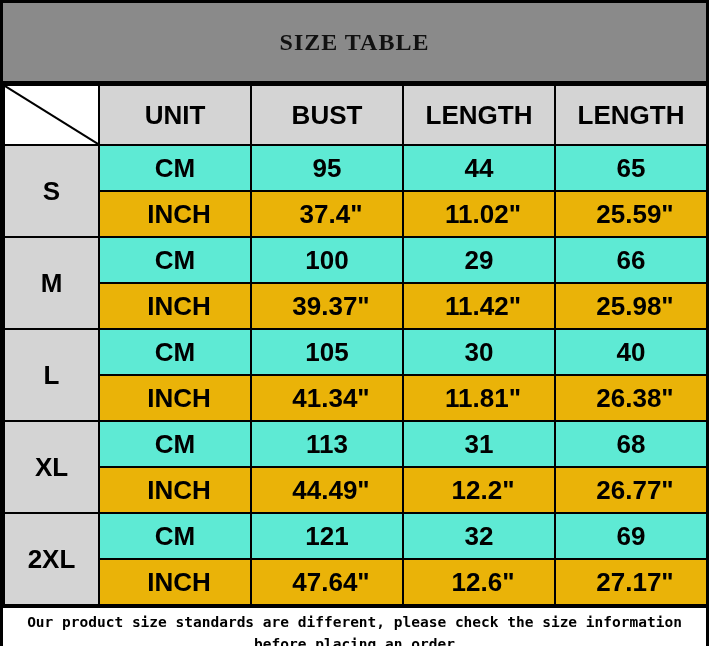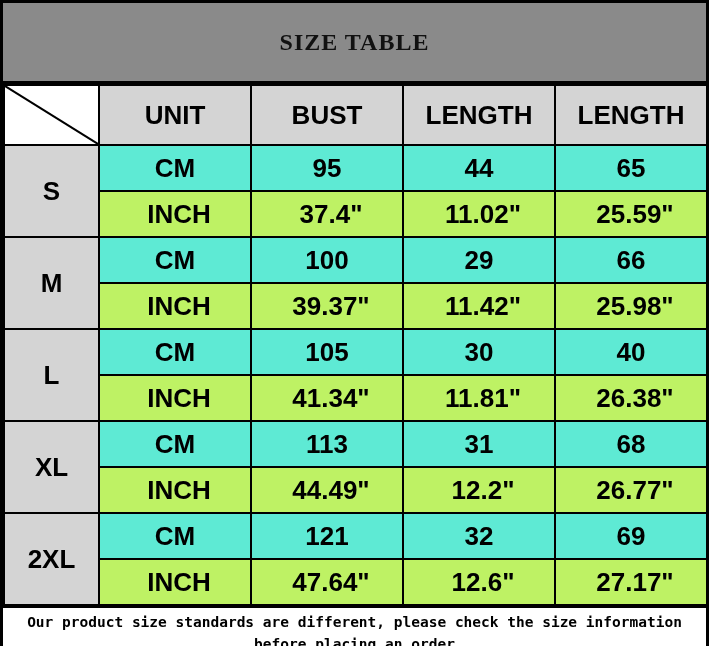--- a/index.html
+++ b/index.html
@@ -82,21 +82,21 @@
     font-size: 22px;
   }
   .unit-cell {
     background: #ffffff;
   }
   .val-cell {
     background: #ffffff;
     margin-left: 36px;
   }
   tr.inch-row td {
-    background: #bef264;
+    background: #eab308;
     padding-left: 8px;
   }
   tr.cm-row td.unit-cell,
   tr.cm-row td.val-cell {
     background: #5eead4;
   }
   .data-row td {
     height: 44px;
   }
   .footer-note {

